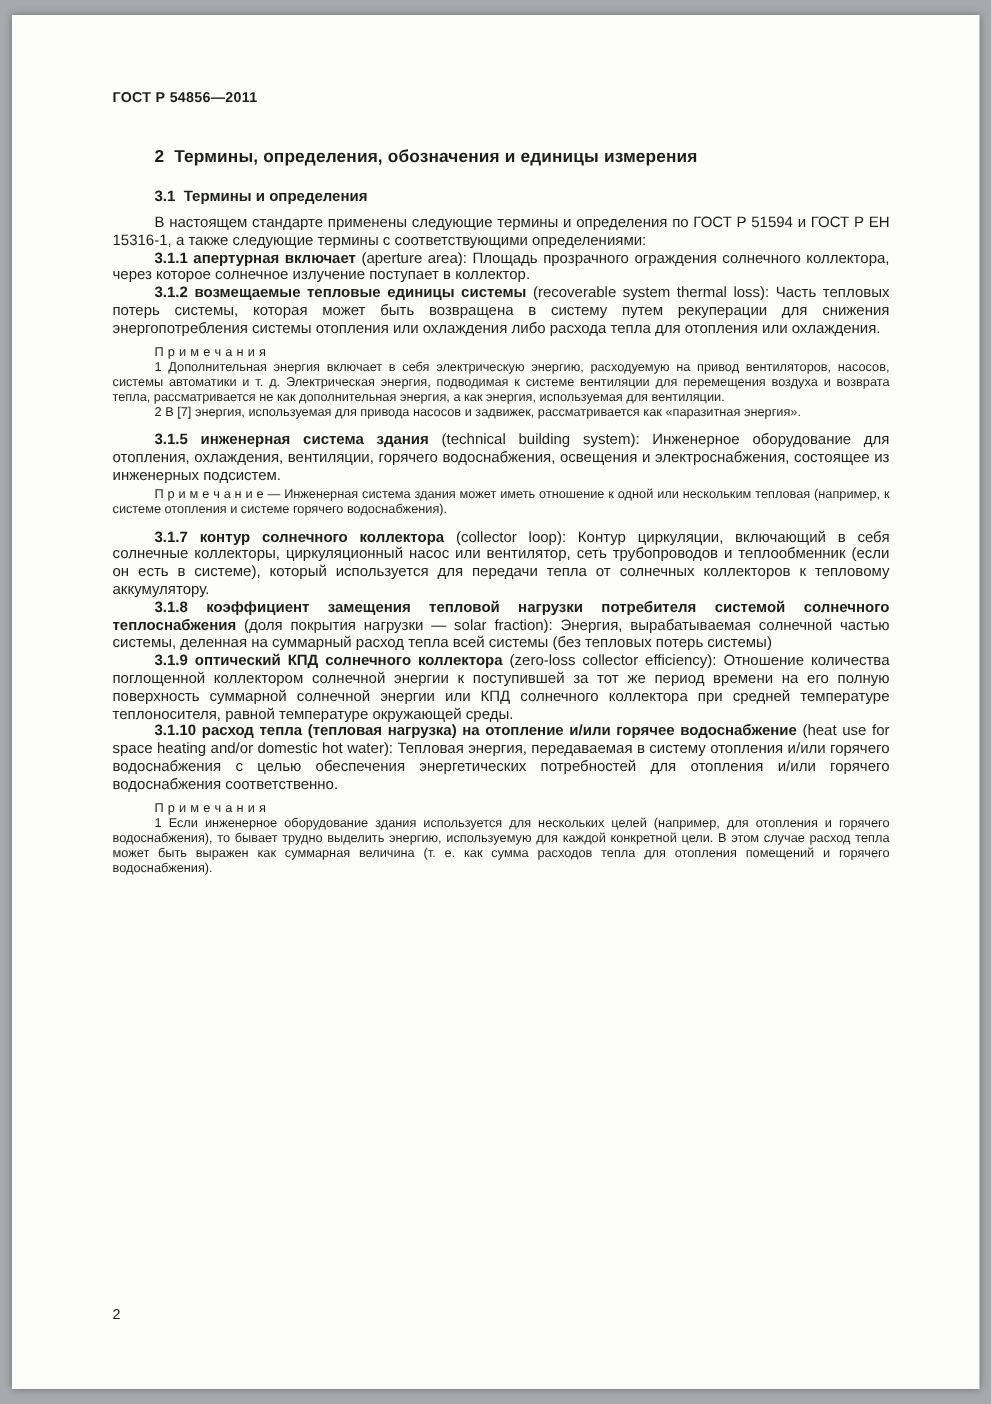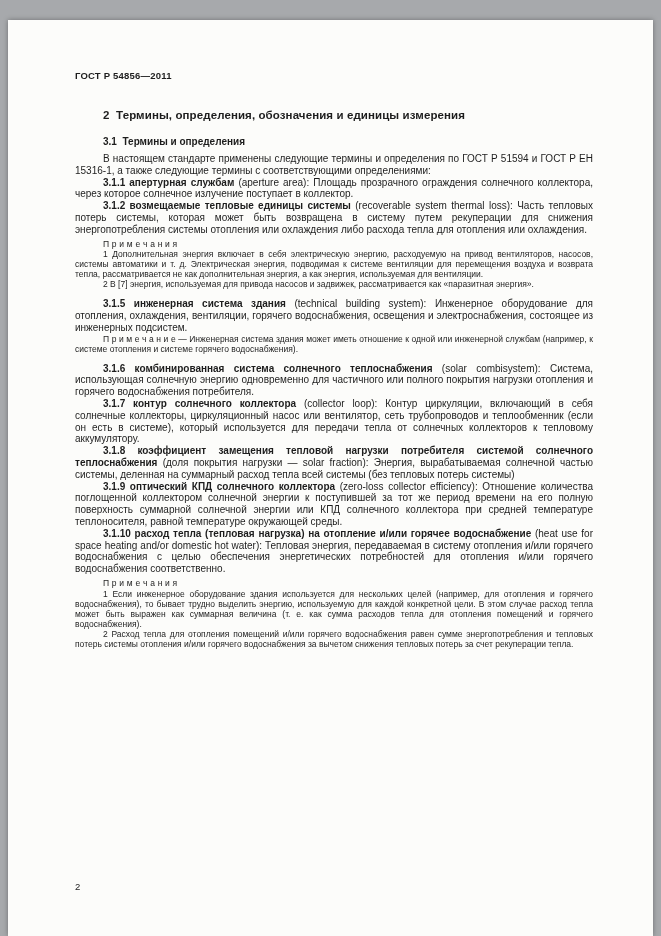--- a/index.html
+++ b/index.html
@@ -3,21 +3,21 @@
 <meta charset="utf-8">
 <style>
   html,body{margin:0;padding:0;}
   body{
     width:661px;height:936px;position:relative;
     background:#a7a9ac;
     font-family:"Liberation Sans", sans-serif;
     -webkit-font-smoothing:antialiased;
   }
   .page{
-    position:absolute;left:8px;top:20px;width:645px;height:916px;
+    position:absolute;left:8px;top:10px;width:645px;height:916px;
     background:#fcfcfa;box-sizing:border-box;
     padding:50px 60px 0 67px;
     color:#1d1d1d;
     box-shadow:0 0 5px rgba(0,0,0,.35);
   }
   .running-header{
     font-size:9.5px;font-weight:bold;letter-spacing:.2px;
     margin-bottom:28px;
   }
   .section-title{
@@ -40,31 +40,29 @@
 <body>
 
 <div class="page">
   <div class="running-header">ГОСТ Р 54856—2011</div>
 
   <h1 class="section-title">2  Термины, определения, обозначения и единицы измерения</h1>
 
   <div class="blocks">
       <p class="subsection-heading"><span class="b">3.1  Термины и определения</span></p>
       <p class="body-paragraph"><span>В настоящем стандарте применены следующие термины и определения по ГОСТ Р 51594 и ГОСТ Р ЕН 15316-1, а также следующие термины с соответствующими определениями:</span></p>
-      <p class="term-definition"><span class="b">3.1.1 апертурная службам</span><span> (aperture area): Площадь прозрачного ограждения солнечного коллектора, через которое солнечное излучение поступает в коллектор.</span></p>
+      <p class="term-definition"><span class="b">3.1.1 апертурная включает</span><span> (aperture area): Площадь прозрачного ограждения солнечного коллектора, через которое солнечное излучение поступает в коллектор.</span></p>
       <p class="term-definition"><span class="b">3.1.2 возмещаемые тепловые единицы системы</span><span> (recoverable system thermal loss): Часть тепловых потерь системы, которая может быть возвращена в систему путем рекуперации для снижения энергопотребления системы отопления или охлаждения либо расхода тепла для отопления или охлаждения.</span></p>
       <p class="note-heading"><span>П р и м е ч а н и я</span></p>
       <p class="note"><span>1  Дополнительная энергия включает в себя электрическую энергию, расходуемую на привод вентиляторов, насосов, системы автоматики и т. д. Электрическая энергия, подводимая к системе вентиляции для перемещения воздуха и возврата тепла, рассматривается не как дополнительная энергия, а как энергия, используемая для вентиляции.</span></p>
       <p class="note"><span>2  В [7] энергия, используемая для привода насосов и задвижек, рассматривается как «паразитная энергия».</span></p>
       <p class="term-definition"><span class="b">3.1.5 инженерная система здания</span><span> (technical building system): Инженерное оборудование для отопления, охлаждения, вентиляции, горячего водоснабжения, освещения и электроснабжения, состоящее из инженерных подсистем.</span></p>
-      <p class="note"><span>П р и м е ч а н и е — Инженерная система здания может иметь отношение к одной или инженерной службам (например, к системе отопления и системе горячего водоснабжения).</span></p>
-      <p class="term-definition"><span class="b">3.1.6 комбинированная система солнечного теплоснабжения</span><span> (solar combisystem): Система, использующая солнечную энергию одновременно для частичного или полного покрытия нагрузки отопления и горячего водоснабжения потребителя.</span></p>
+      <p class="note"><span>П р и м е ч а н и е — Инженерная система здания может иметь отношение к одной или нескольким тепловая (например, к системе отопления и системе горячего водоснабжения).</span></p>
       <p class="term-definition"><span class="b">3.1.7 контур солнечного коллектора</span><span> (collector loop): Контур циркуляции, включающий в себя солнечные коллекторы, циркуляционный насос или вентилятор, сеть трубопроводов и теплообменник (если он есть в системе), который используется для передачи тепла от солнечных коллекторов к тепловому аккумулятору.</span></p>
       <p class="term-definition"><span class="b">3.1.8 коэффициент замещения тепловой нагрузки потребителя системой солнечного теплоснабжения</span><span> (доля покрытия нагрузки — solar fraction): Энергия, вырабатываемая солнечной частью системы, деленная на суммарный расход тепла всей системы (без тепловых потерь системы)</span></p>
       <p class="term-definition"><span class="b">3.1.9 оптический КПД солнечного коллектора</span><span> (zero-loss collector efficiency): Отношение количества поглощенной коллектором солнечной энергии к поступившей за тот же период времени на его полную поверхность суммарной солнечной энергии или КПД солнечного коллектора при средней температуре теплоносителя, равной температуре окружающей среды.</span></p>
       <p class="term-definition"><span class="b">3.1.10 расход тепла (тепловая нагрузка) на отопление и/или горячее водоснабжение</span><span> (heat use for space heating and/or domestic hot water): Тепловая энергия, передаваемая в систему отопления и/или горячего водоснабжения с целью обеспечения энергетических потребностей для отопления и/или горячего водоснабжения соответственно.</span></p>
       <p class="note-heading"><span>П р и м е ч а н и я</span></p>
       <p class="note"><span>1  Если инженерное оборудование здания используется для нескольких целей (например, для отопления и горячего водоснабжения), то бывает трудно выделить энергию, используемую для каждой конкретной цели. В этом случае расход тепла может быть выражен как суммарная величина (т. е. как сумма расходов тепла для отопления помещений и горячего водоснабжения).</span></p>
-      <p class="note"><span>2  Расход тепла для отопления помещений и/или горячего водоснабжения равен сумме энергопотребления и тепловых потерь системы отопления и/или горячего водоснабжения за вычетом снижения тепловых потерь за счет рекуперации тепла.</span></p>
     </div>
 
   <div class="page-number">2</div>
 </div>
 
 </body></html>

